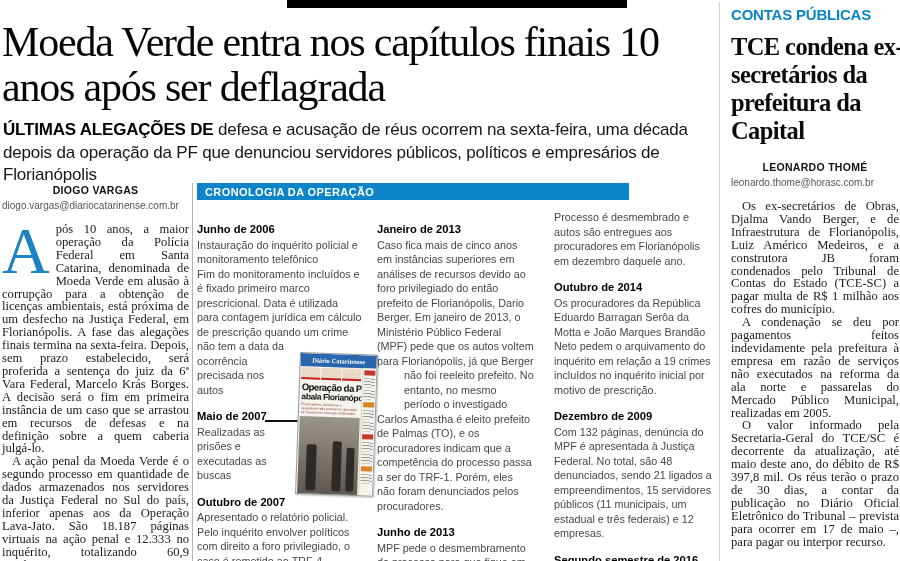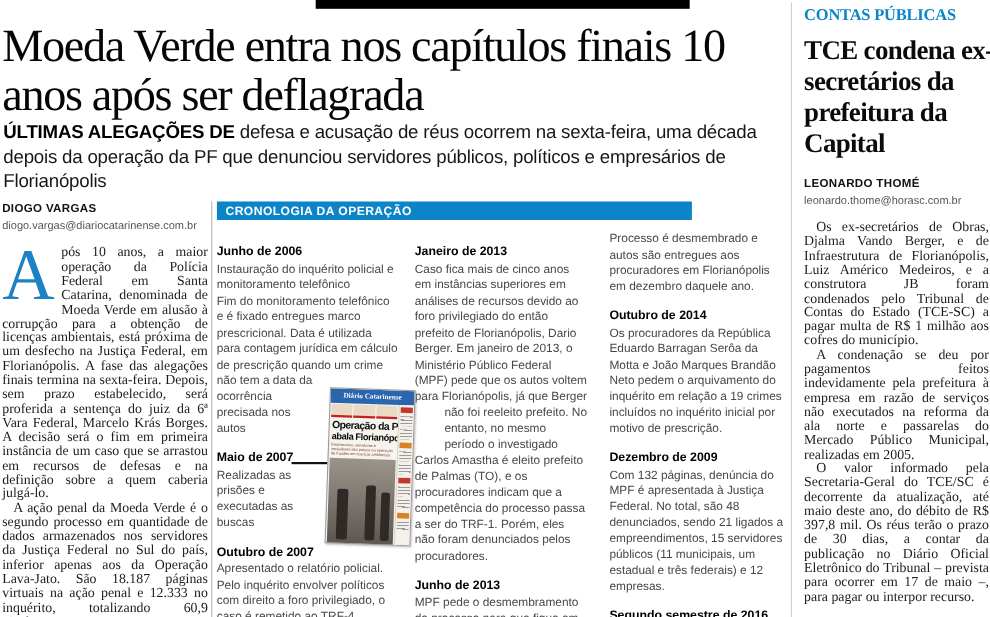--- a/index.html
+++ b/index.html
@@ -5,27 +5,27 @@
   * { margin:0; padding:0; box-sizing:border-box; }
   html,body { width:900px; height:561px; background:#fff; overflow:hidden; }
   body { position:relative; font-family:"Liberation Sans","DejaVu Sans",sans-serif; color:#1c1c1c; }
 
   #top-bar { position:absolute; left:287px; top:0; width:340px; height:8px; background:#000; }
 
   #main-headline { position:absolute; left:2px; top:20px; width:706px;
     font-family:"Liberation Serif","DejaVu Serif",serif; font-weight:400;
     font-size:42px; line-height:45px; letter-spacing:-1.2px; color:#050505; }
 
-  #deck { position:absolute; left:3px; top:109px; width:694px;
+  #deck { position:absolute; left:3px; top:119px; width:694px;
     font-size:17px; line-height:22.5px; color:#161616; letter-spacing:-0.2px; }
   #deck .lead { font-weight:700; color:#000; }
 
   
   #left-col { position:absolute; left:2px; top:184px; width:187px; }
-  .byline-name { font-size:10.5px; font-weight:700; letter-spacing:0.3px; color:#111; }
+  .byline-name { font-size:10.5px; font-weight:700; letter-spacing:0.3px; color:#111;text-align:center; }
   .byline-email { font-size:10px; color:#555; margin-top:4px; }
   #left-col .article { margin-top:12px; }
   .bodytext { font-family:"Liberation Serif","DejaVu Serif",serif; font-size:12.6px;
     line-height:12.9px; text-align:justify; color:#1b1b1b; }
   .bodytext p.ind { text-indent:10px; }
   .dropcap { float:left; font-family:"Liberation Serif","DejaVu Serif",serif;
     font-size:66px; line-height:50px; color:#1d82c4; margin:3px 6px 0 0; }
 
   #v-rule-1 { position:absolute; left:192px; top:183px; width:1px; height:378px; background:#b5b5b5; }
   #v-rule-2 { position:absolute; left:719px; top:2px; width:1px; height:559px; background:#cfcfcf; }
@@ -69,21 +69,21 @@
   .pt-side { width:16px; background:#f3f1ea; border-left:1px solid #d8d4c8; padding:2px 1px; }
   .pt-side .sblock { height:9px; margin-bottom:3px;
     background:repeating-linear-gradient(180deg,#9a9a9a 0 1px,transparent 1px 3px); }
   .pt-side .red { background:#c0392b; height:5px; margin-bottom:3px; }
   .pt-side .orange { background:#d98326; height:5px; margin-bottom:3px; }
 
   #leader-line { position:absolute; left:265px; top:420px; width:36px; height:1.5px; background:#111; }
 
   
   #right-col { position:absolute; left:731px; top:6px; width:168px; }
-  .kicker { font-size:15px; font-weight:700; letter-spacing:-0.2px; color:#0a85c8;font-family:Liberation Serif, serif; }
+  .kicker { font-size:15px; font-weight:700; letter-spacing:-0.2px; color:#0a85c8; }
   .r-headline { margin-top:10px; font-family:"Liberation Serif","DejaVu Serif",serif;
     font-weight:700; font-size:24.5px; line-height:28px; letter-spacing:-0.6px;
     color:#0b0b0b; width:176px; }
   #right-col .byline { margin-top:16px; }
   #right-col .article { margin-top:12px; width:168px; }
   #right-col .bodytext p { text-indent:11px; }
 </style>
 </head>
 <body>
 
@@ -112,21 +112,21 @@
 <div id="timeline">
   <div class="tl-bar">CRONOLOGIA DA OPERAÇÃO</div>
   <div class="tl-cols">
 
     <div class="tl-col tl-col-1">
       <div class="tl-entry">
         <div class="tl-date">Junho de 2006</div>
         <p>Instauração do inquérito policial e monitoramento telefônico</p>
       </div>
       <div class="tl-entry">
-        <p><span>Fim do monitoramento telefônico e é fixado entregues marco prescricional. Data é utilizada para contagem jurídica em cálculo de prescrição quando um crime não tem a data</span> <span class="float-r-spacer"></span><span>da ocorrência precisada nos autos</span></p>
+        <p><span>Fim do monitoramento incluídos e é fixado primeiro marco prescricional. Data é utilizada para contagem jurídica em cálculo de prescrição quando um crime não tem a data</span> <span class="float-r-spacer"></span><span>da ocorrência precisada nos autos</span></p>
       </div>
       <div class="tl-entry">
         <div class="tl-date">Maio de 2007</div>
         <p>Realizadas as prisões e executadas as buscas</p>
       </div>
       <div class="tl-entry">
         <div class="tl-date">Outubro de 2007</div>
         <p>Apresentado o relatório policial. Pelo inquérito envolver políticos com direito a foro privilegiado, o caso é remetido ao TRF-4</p>
       </div>
     </div>

